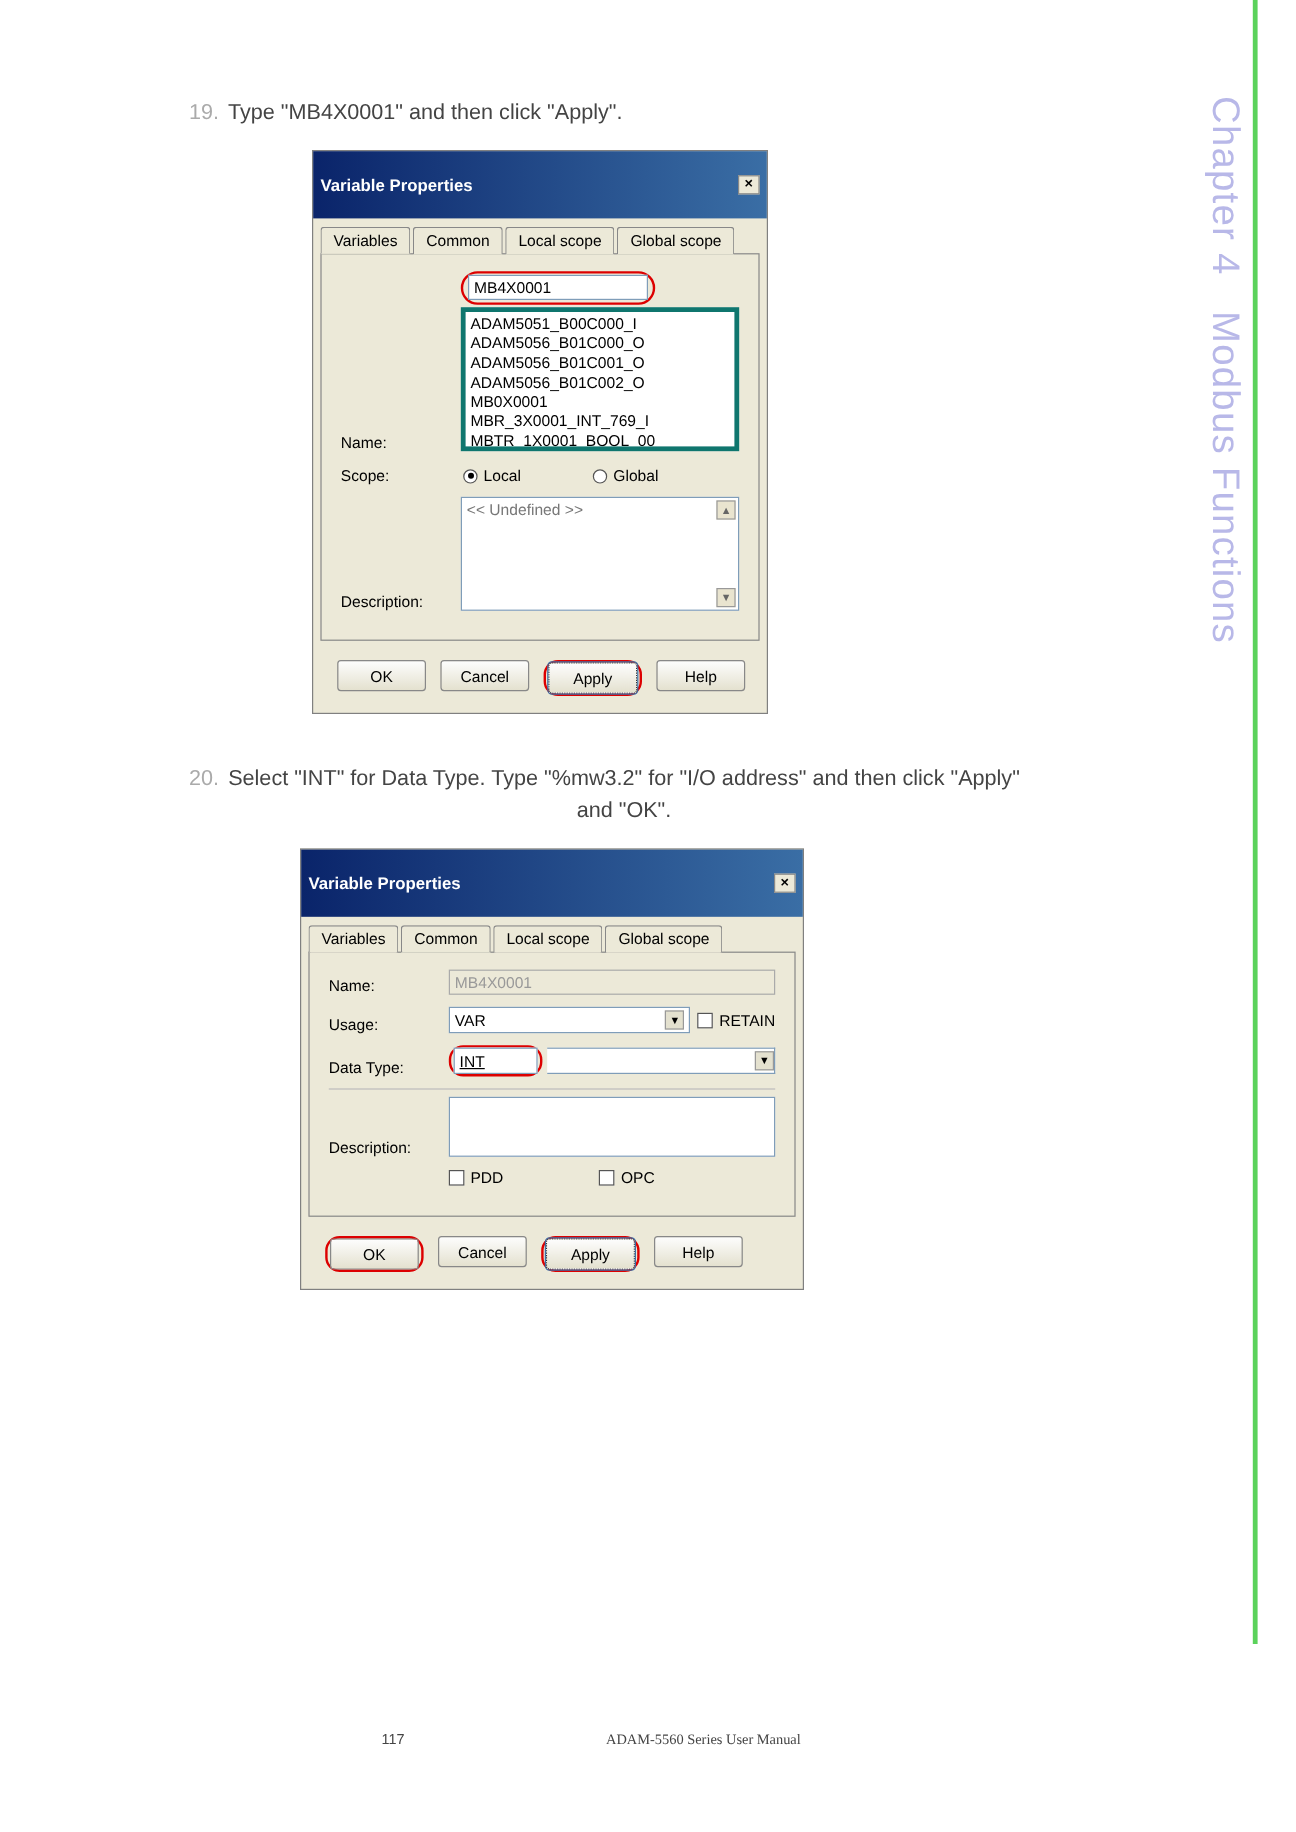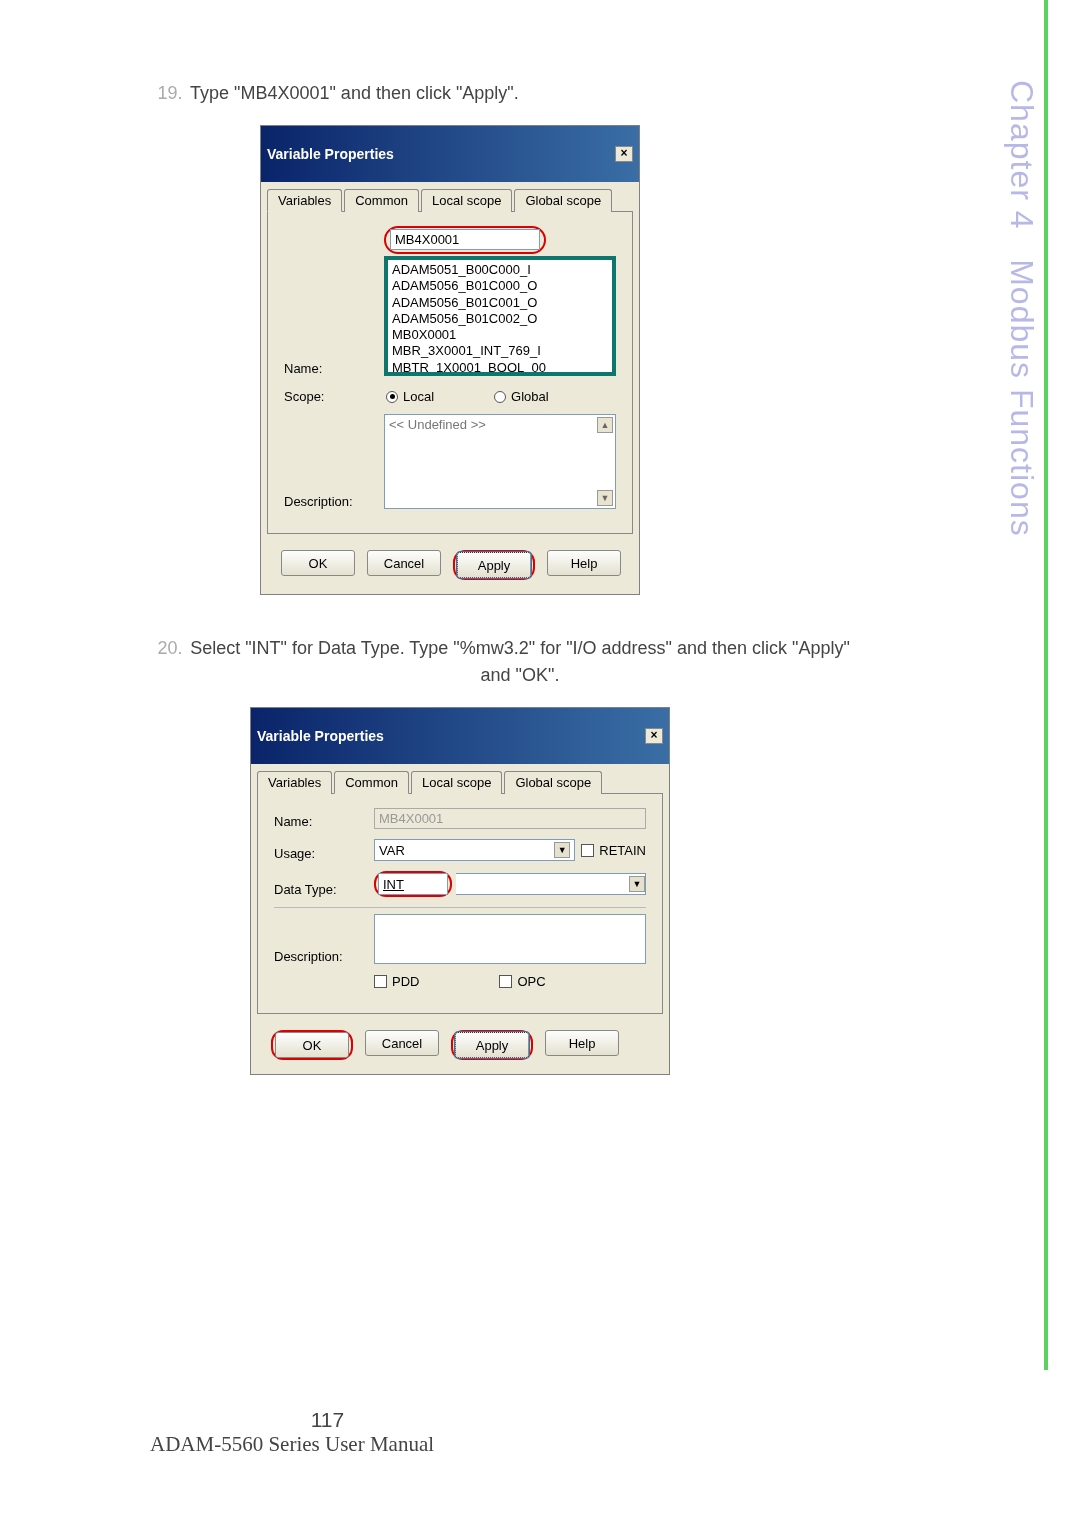--- a/index.html
+++ b/index.html
@@ -248,23 +248,22 @@
     border: 1px solid #555;
     background: #fff;
   }
   .footer {
     position: absolute;
     bottom: 70px;
     left: 150px;
     width: 710px;
     display: flex;
     justify-content: space-between;
-    font-size: 21px;
+    font-size: 12px;
     color: #444;
-    flex-direction: column;
   }
   .footer .pnum { width: 50%; text-align: center; }
   .footer .manual { width: 50%; text-align: left; font-family: Liberation Serif, serif; }
 </style>
 </head>
 <body>
 
 <div class="side-accent"></div>
 <div class="side-text">
   <span>Chapter 4</span>&nbsp;&nbsp;

